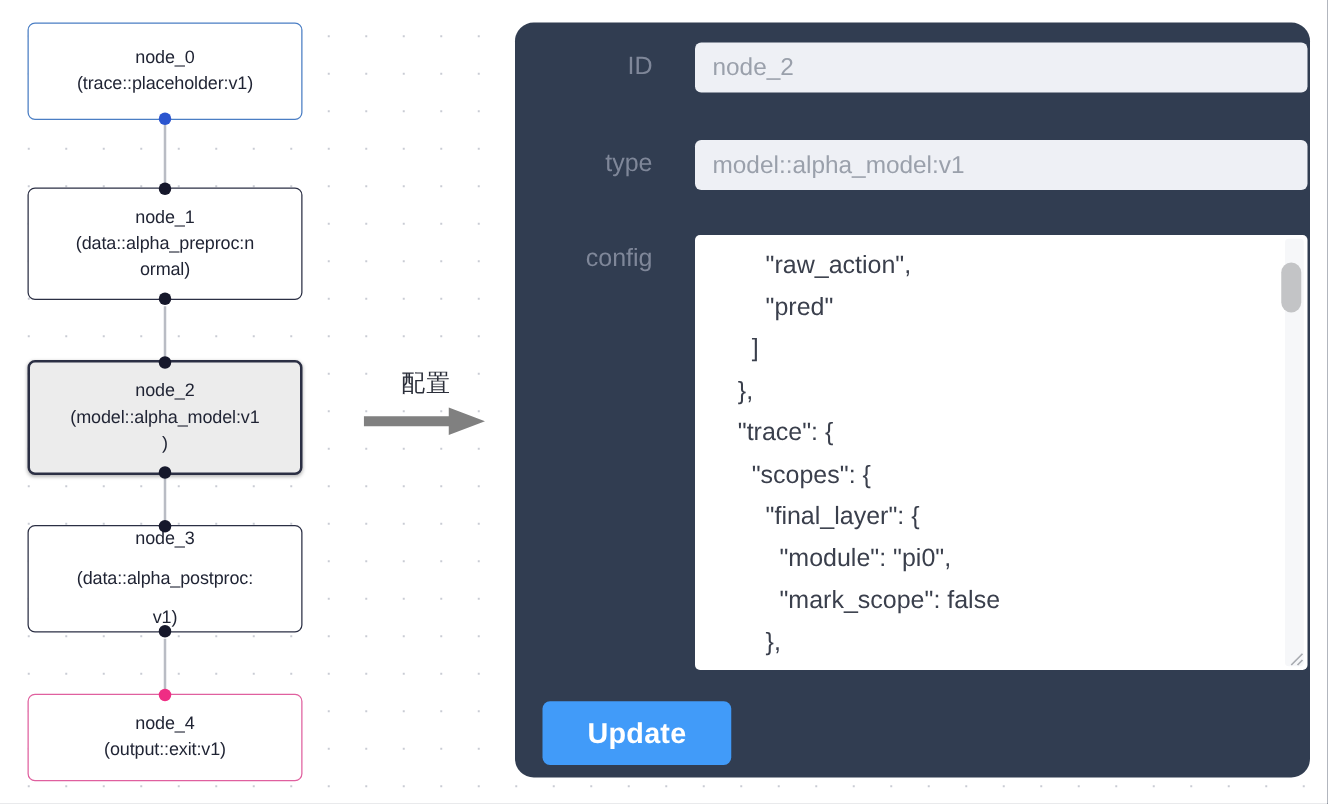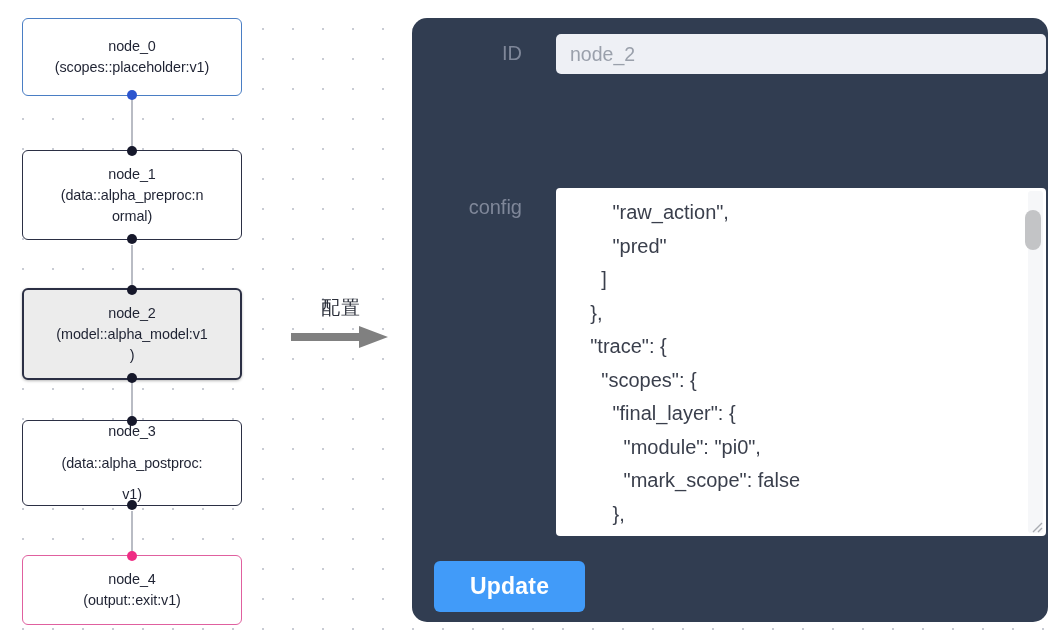--- a/index.html
+++ b/index.html
@@ -221,21 +221,21 @@
 
   <div id="graph-canvas">
 
     <div class="edge" id="edge-0"></div>
     <div class="edge" id="edge-1"></div>
     <div class="edge" id="edge-2"></div>
     <div class="edge" id="edge-3"></div>
 
     <div class="node is-input" id="node-0">
       <span class="nlabel">node_0</span>
-      <span class="nlabel">(scopes::placeholder:v1)</span>
+      <span class="nlabel">(trace::placeholder:v1)</span>
       <span class="handle bottom h-blue"></span>
     </div>
 
     <div class="node" id="node-1">
       <span class="nlabel">node_1</span>
       <span class="nlabel">(data::alpha_preproc:n</span>
       <span class="nlabel">ormal)</span>
       <span class="handle top"></span>
       <span class="handle bottom"></span>
     </div>
@@ -272,20 +272,24 @@
     </span>
   </div>
 
   <div id="inspector">
 
     <div class="field-row" id="row-id">
       <div class="field-label">ID</div>
       <input class="field-input" type="text" value="node_2" style="">
     </div>
 
+    <div class="field-row" id="row-type">
+      <div class="field-label">type</div>
+      <input class="field-input" type="text" value="model::alpha_model:v1" style="">
+    </div>
 
     <div class="field-row" id="row-config">
       <div class="field-label">config</div>
       <div id="config-textarea-wrap">
         <textarea id="config-textarea" spellcheck="false" style="">        "raw_action",
         "pred"
       ]
     },
     "trace": {
       "scopes": {

